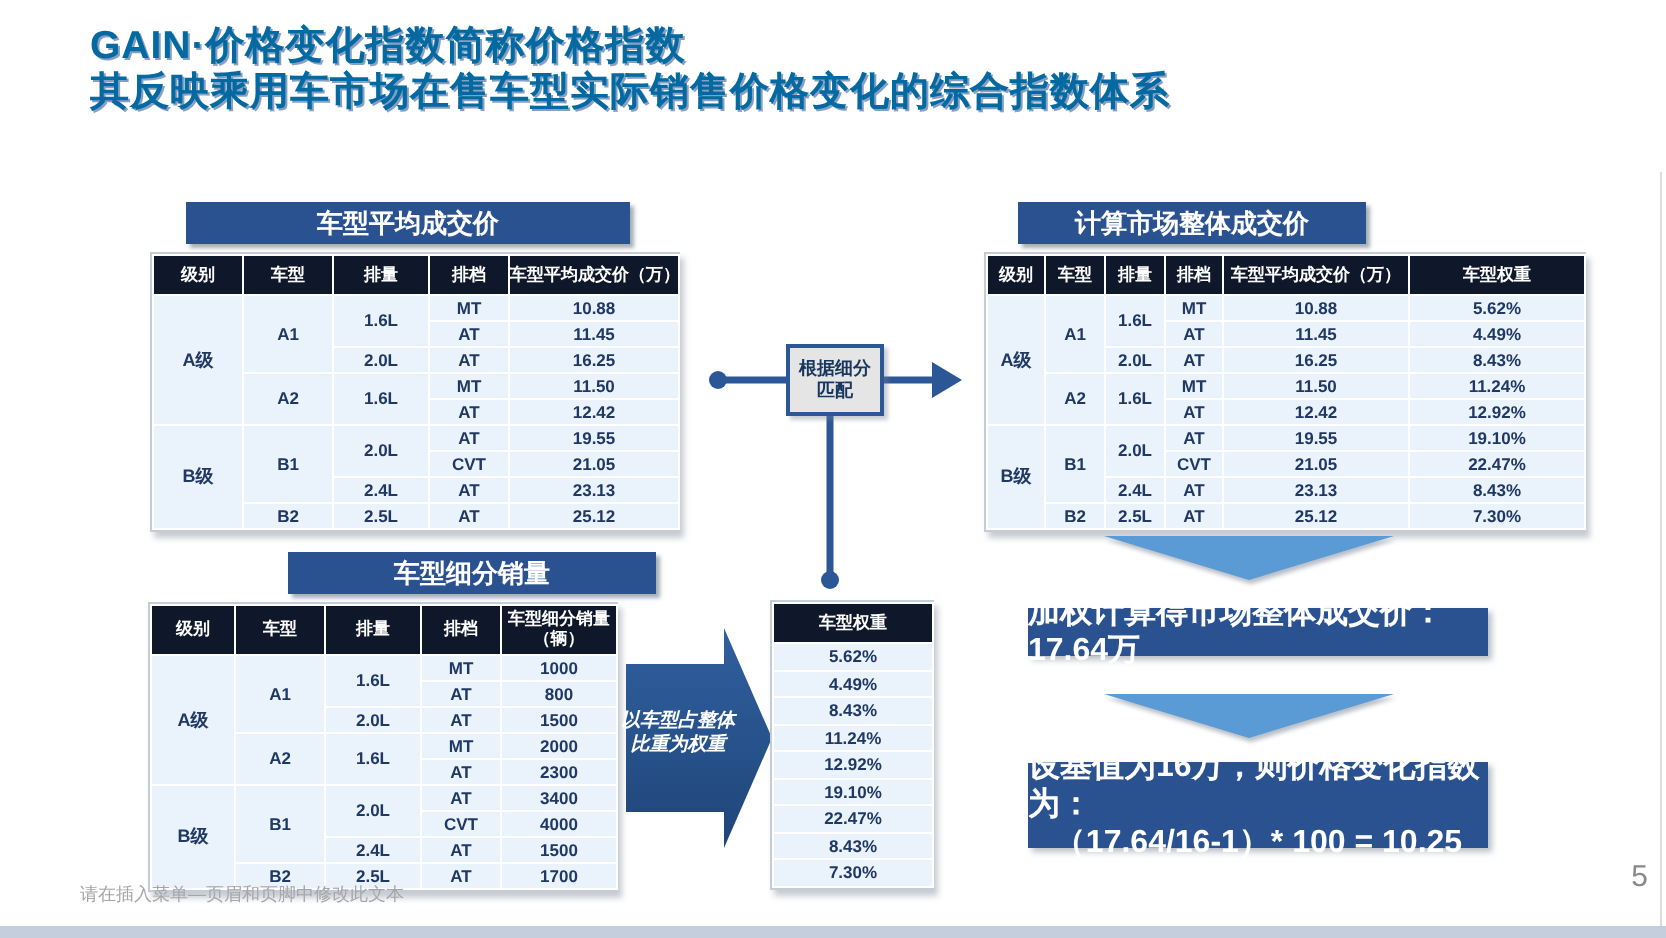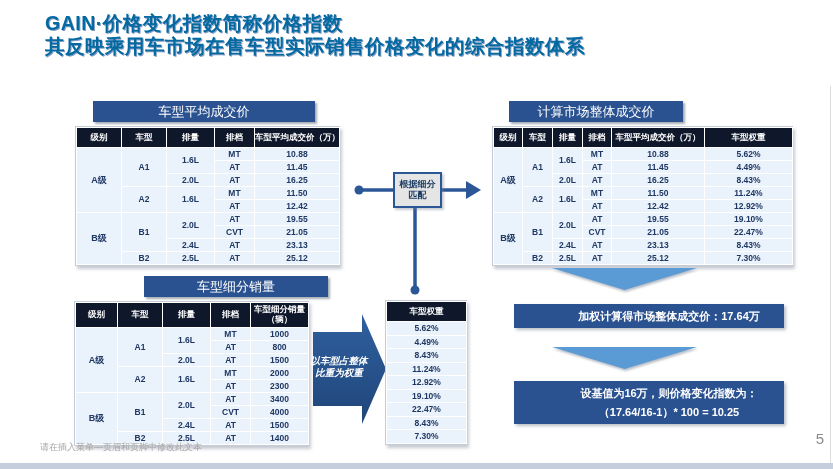--- a/index.html
+++ b/index.html
@@ -3,21 +3,21 @@
 <meta charset="utf-8">
 <style>
   html,body{margin:0;padding:0;background:#fff;}
   .slide{position:relative;width:833px;height:469px;background:#fff;overflow:hidden;
          font-family:"Liberation Sans","DejaVu Sans",sans-serif;}
 
   .title{position:absolute;left:45px;top:12px;font-size:19.5px;font-weight:800;
          color:#0369a1;line-height:23px;letter-spacing:0.5px;
          text-shadow:1px 1px 0 rgba(38,80,150,0.55);}
 
-  .bar{position:absolute;background:#2A5291;color:#fff;font-weight:normal;font-size:13px;
+  .bar{position:absolute;background:#2A5291;color:#fff;font-weight:bold;font-size:13px;
        display:flex;align-items:center;justify-content:center;
        box-shadow:2px 2px 2px rgba(95,105,120,0.55);}
 
   .tbl-wrap{position:absolute;border:1px solid #c6ccd6;background:#fff;
             box-shadow:2px 3px 3px rgba(130,140,155,0.45);}
   table{border-collapse:collapse;table-layout:fixed;width:100%;}
   th{background:#0f172a;color:#fff;font-weight:bold;font-size:8.5px;border:1px solid #fff;
      padding:0;text-align:center;vertical-align:middle;line-height:1.15;}
   td{background:#EAF2FB;color:#1F3864;font-size:8.5px;border:1px solid #fff;padding:0;
      text-align:center;vertical-align:middle;height:12px;line-height:1;font-weight:600;}
@@ -32,23 +32,23 @@
              border:2px solid #2B5797;box-sizing:border-box;color:#17375E;font-size:9px;
              font-weight:bold;text-align:center;line-height:11px;padding-top:5px;
              box-shadow:2px 2px 2px rgba(120,130,145,0.4);}
 
   .big-arrow{position:absolute;left:310px;top:298px;}
   .big-arrow-label{position:absolute;left:308px;top:355px;width:62px;text-align:center;
                    color:#fff;font-weight:bold;font-size:9.5px;line-height:12px;font-style:italic;}
 
   .chevron{position:absolute;filter:drop-shadow(1px 2px 1px rgba(100,110,130,0.45));}
 
-  .dbox{position:absolute;background:#2A5291;color:#fff;font-weight:bold;font-size:11px;
+  .dbox{position:absolute;background:#2A5291;color:#fff;font-weight:bold;font-size:16px;
         display:flex;flex-direction:column;align-items:center;justify-content:center;
-        text-align:left;box-shadow:2px 2px 3px rgba(120,130,145,0.5);line-height:19px;padding-left:40px;}
+        text-align:left;box-shadow:2px 2px 3px rgba(120,130,145,0.5);line-height:19px;}
 
   .footer-text{position:absolute;left:40px;top:441px;font-size:9px;color:#A6A6A6;}
   .page-num{position:absolute;left:796px;top:430px;width:28px;text-align:right;
             font-size:15px;color:#8a8a8a;}
   .bottom-bar{position:absolute;left:0;top:463px;width:833px;height:6px;background:#C4CEDC;}
   .right-edge{position:absolute;left:830px;top:86px;width:1px;height:377px;background:#DCDCDC;}
 </style>
 </head>
 <body>
 
@@ -283,21 +283,21 @@
       </tr>
       <tr>
         <td>2.4L</td>
         <td>AT</td>
         <td>1500</td>
       </tr>
       <tr>
         <td>B2</td>
         <td>2.5L</td>
         <td>AT</td>
-        <td>1400</td>
+        <td>1700</td>
       </tr>
     </tbody>
       </table>
   </div>
 
   <svg class="big-arrow" width="78" height="136" viewBox="0 0 78 136">
     <defs>
       <linearGradient id="ag" x1="0" y1="0" x2="0" y2="1">
         <stop offset="0" stop-color="#30609F"></stop>
         <stop offset="1" stop-color="#1F4579"></stop>

